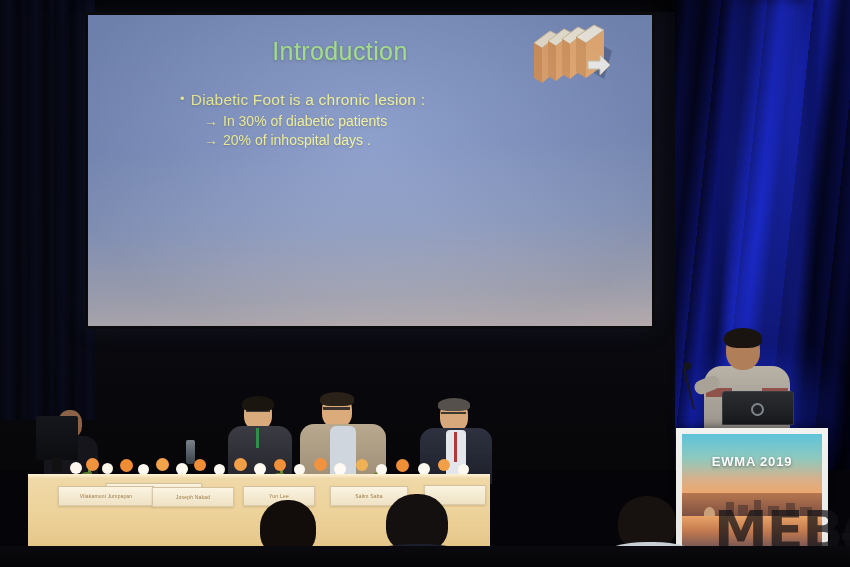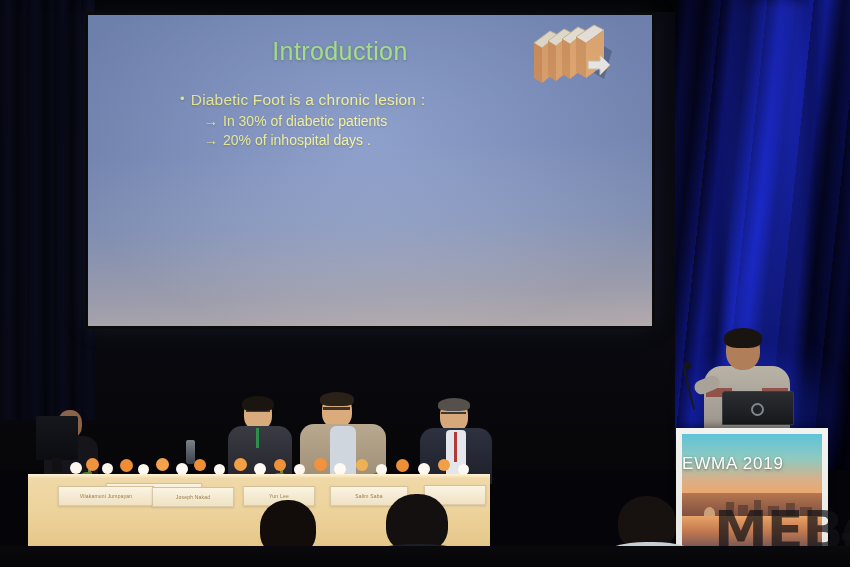--- a/index.html
+++ b/index.html
@@ -174,22 +174,22 @@
     position:absolute; left:0; right:0; top:62%; bottom:0;
     background:linear-gradient(180deg,#e9a367 0%, #c2794f 30%,
       #6f5355 65%, #2f3442 100%);
   }
   .dome{
     position:absolute; width:11px; height:13px; left:22px; top:50%;
     background:#caa07a; border-radius:50% 50% 10% 10%;
   }
   .city-block{ position:absolute; background:rgba(90,60,50,.75); }
   .podium-title {
-    position:absolute; left:0; right:0; top:20px; text-align:left;
-    font-size:17px; font-weight:normal; color:#ffffff; letter-spacing:.8px;
+    position:absolute; left:0; right:0; top:20px; text-align:center;
+    font-size:13px; font-weight:bold; color:#ffffff; letter-spacing:.8px;
     text-shadow:0 1px 3px rgba(0,0,0,.45);
   }
 
   
   .watermark {
     position:absolute; left:690px; top:496px; width:160px; height:62px;
     display:flex; align-items:flex-end; pointer-events:none;margin-left:24px;
   }
   .wm-text {
     font-size:54px; font-weight:bold; letter-spacing:-1px;

